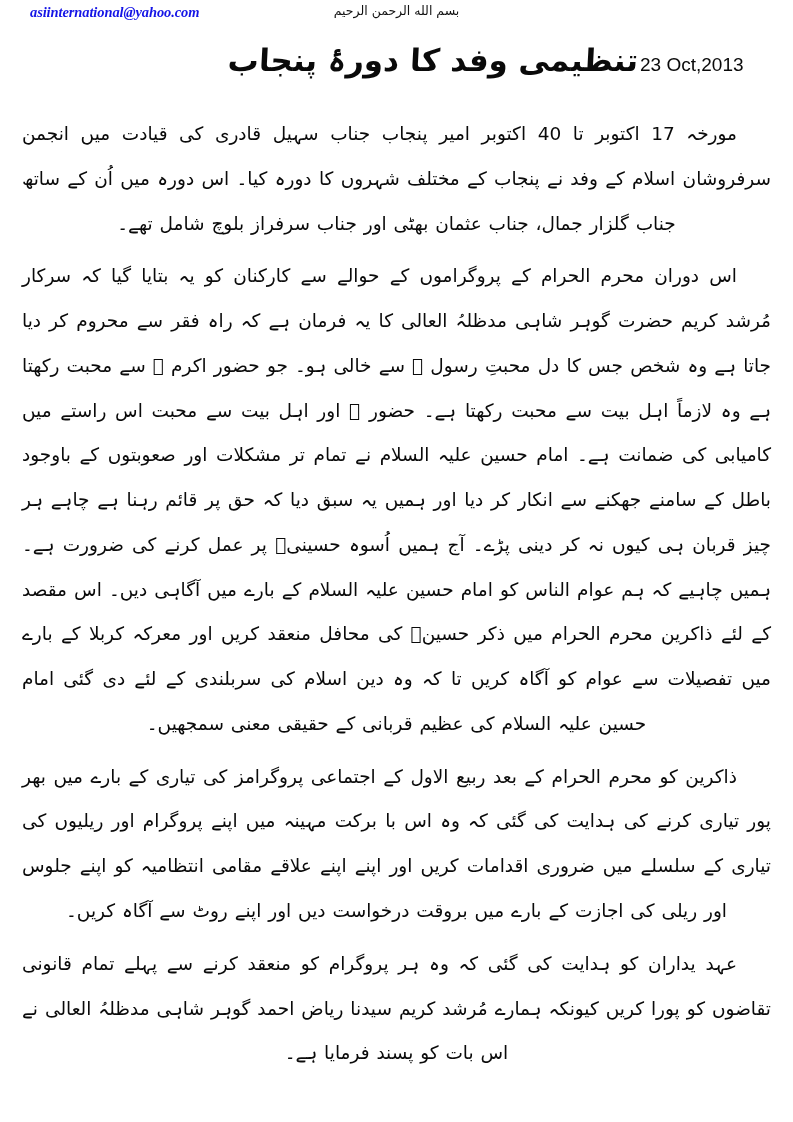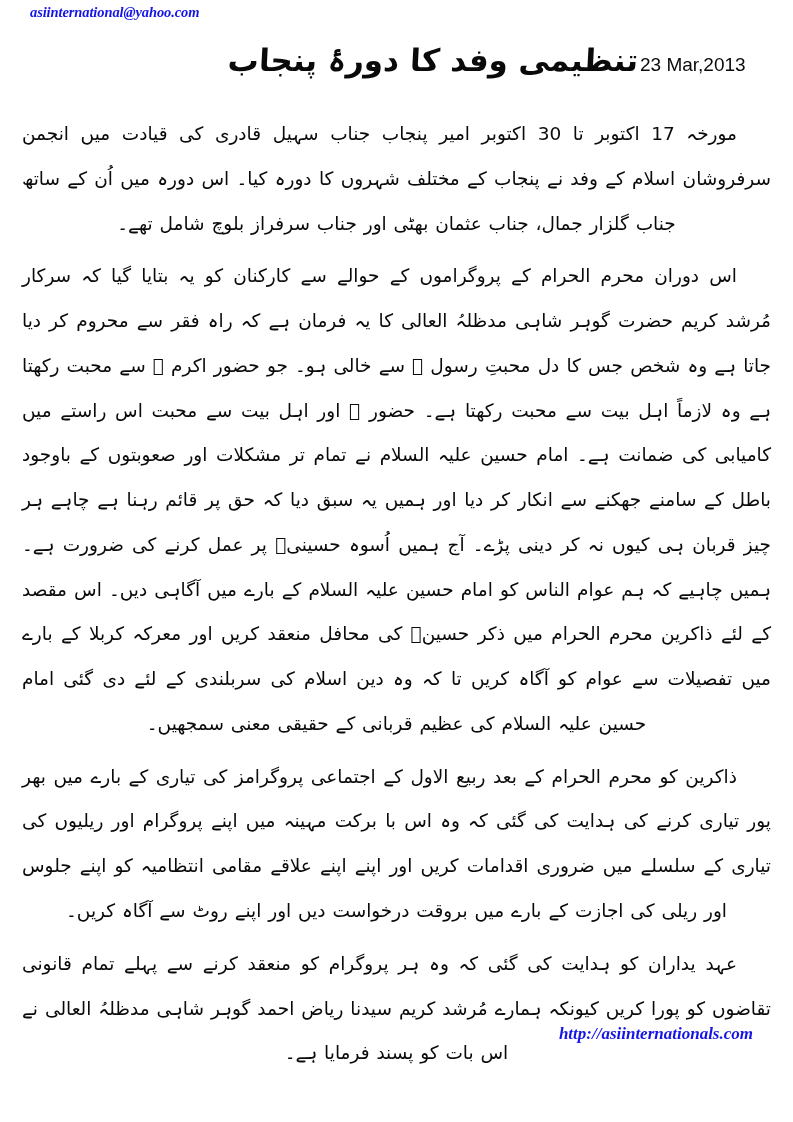--- a/index.html
+++ b/index.html
@@ -145,31 +145,31 @@
     white-space: nowrap;
   }
 </style>
 </head>
 <body>
 
 <div class="page">
 
   <div class="header-row">
     <div class="header-email">asiinternational@yahoo.com</div>
+    <div class="bismillah">بسم الله الرحمن الرحیم</div>
   </div>
 
   <div class="title-row">
     <div class="doc-title">تنظیمی وفد کا دورۂ پنجاب</div>
-    <div class="doc-date">23 Mar,2013</div>
+    <div class="doc-date">23 Oct,2013</div>
   </div>
 
   <div class="body-wrap">
-    <p class="para">مورخہ 17 اکتوبر تا 30 اکتوبر امیر پنجاب جناب سہیل قادری کی قیادت میں انجمن سرفروشان اسلام کے وفد نے پنجاب کے مختلف شہروں کا دورہ کیا۔ اس دورہ میں اُن کے ساتھ جناب گلزار جمال، جناب عثمان بھٹی اور جناب سرفراز بلوچ شامل تھے۔</p>
+    <p class="para">مورخہ 17 اکتوبر تا 40 اکتوبر امیر پنجاب جناب سہیل قادری کی قیادت میں انجمن سرفروشان اسلام کے وفد نے پنجاب کے مختلف شہروں کا دورہ کیا۔ اس دورہ میں اُن کے ساتھ جناب گلزار جمال، جناب عثمان بھٹی اور جناب سرفراز بلوچ شامل تھے۔</p>
     <p class="para">اس دوران محرم الحرام کے پروگراموں کے حوالے سے کارکنان کو یہ بتایا گیا کہ سرکار مُرشد کریم حضرت گوہر شاہی مدظلہُ العالی کا یہ فرمان ہے کہ راہ فقر سے محروم کر دیا جاتا ہے وہ شخص جس کا دل محبتِ رسول ﷺ سے خالی ہو۔ جو حضور اکرم ﷺ سے محبت رکھتا ہے وہ لازماً اہل بیت سے محبت رکھتا ہے۔ حضور ﷺ اور اہل بیت سے محبت اس راستے میں کامیابی کی ضمانت ہے۔ امام حسین علیہ السلام نے تمام تر مشکلات اور صعوبتوں کے باوجود باطل کے سامنے جھکنے سے انکار کر دیا اور ہمیں یہ سبق دیا کہ حق پر قائم رہنا ہے چاہے ہر چیز قربان ہی کیوں نہ کر دینی پڑے۔ آج ہمیں اُسوہ حسینیؑ پر عمل کرنے کی ضرورت ہے۔ ہمیں چاہیے کہ ہم عوام الناس کو امام حسین علیہ السلام کے بارے میں آگاہی دیں۔ اس مقصد کے لئے ذاکرین محرم الحرام میں ذکر حسینؑ کی محافل منعقد کریں اور معرکہ کربلا کے بارے میں تفصیلات سے عوام کو آگاہ کریں تا کہ وہ دین اسلام کی سربلندی کے لئے دی گئی امام حسین علیہ السلام کی عظیم قربانی کے حقیقی معنی سمجھیں۔</p>
     <p class="para">ذاکرین کو محرم الحرام کے بعد ربیع الاول کے اجتماعی پروگرامز کی تیاری کے بارے میں بھر پور تیاری کرنے کی ہدایت کی گئی کہ وہ اس با برکت مہینہ میں اپنے پروگرام اور ریلیوں کی تیاری کے سلسلے میں ضروری اقدامات کریں اور اپنے اپنے علاقے مقامی انتظامیہ کو اپنے جلوس اور ریلی کی اجازت کے بارے میں بروقت درخواست دیں اور اپنے روٹ سے آگاہ کریں۔</p>
     <p class="para">عہد یداران کو ہدایت کی گئی کہ وہ ہر پروگرام کو منعقد کرنے سے پہلے تمام قانونی تقاضوں کو پورا کریں کیونکہ ہمارے مُرشد کریم سیدنا ریاض احمد گوہر شاہی مدظلہُ العالی نے اس بات کو پسند فرمایا ہے۔</p>
   </div>
 
   <div class="footer">
-    <div class="footer-right">http://asiinternationals.com</div>
   </div>
 
 </div>
 
 </body></html>

